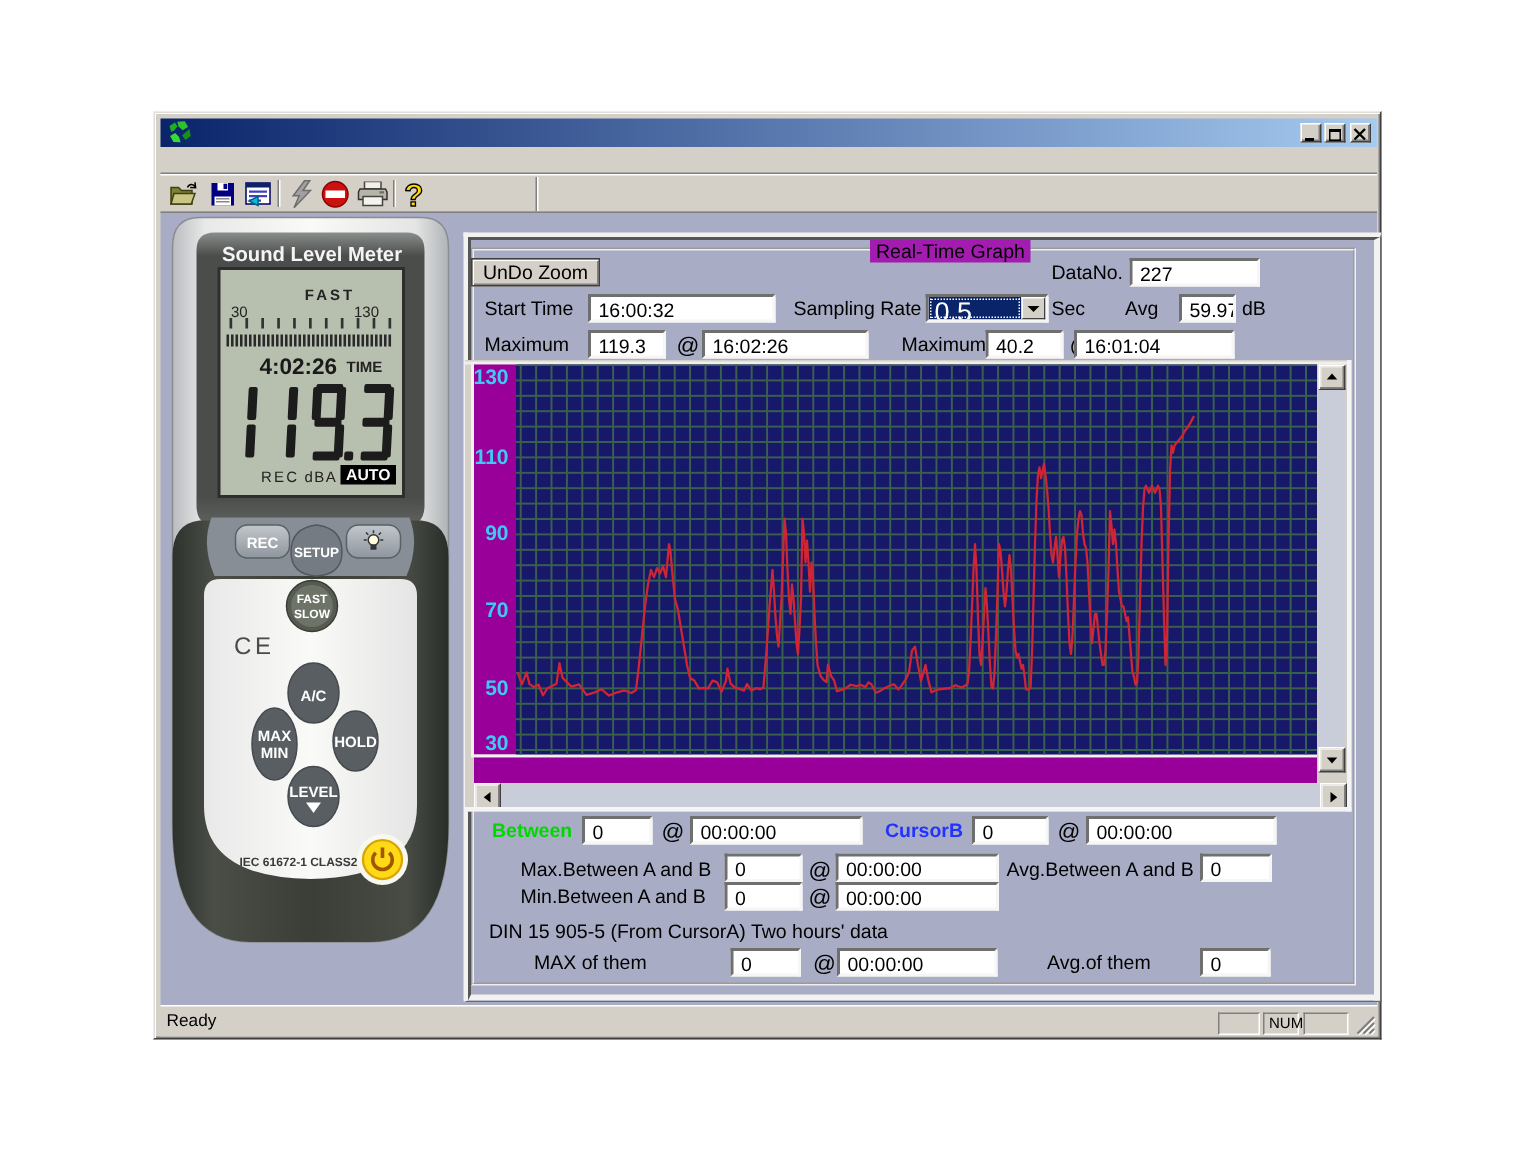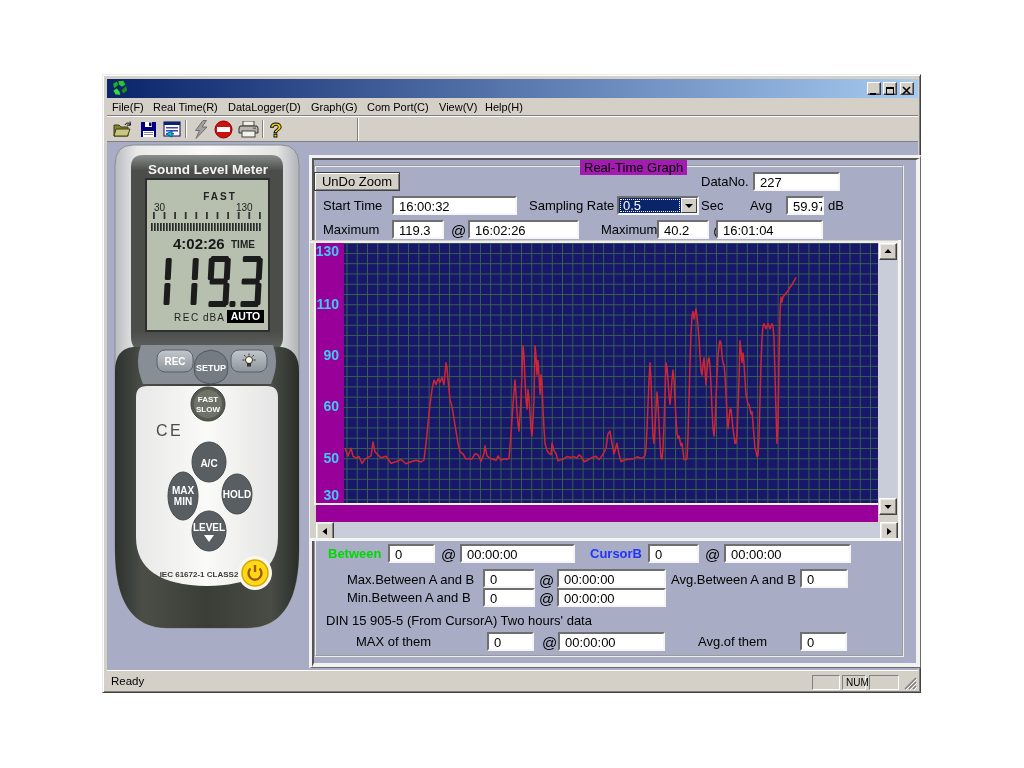--- a/index.html
+++ b/index.html
@@ -61,29 +61,20 @@
         </svg></div>
   <div class="tbtn" style="right:21px"><svg width="12" height="11">
           <rect x="2.5" y="1.5" width="7" height="7" fill="none" stroke="#000"></rect>
           <rect x="2" y="1" width="8" height="2" fill="#000"></rect>
         </svg></div>
   <div class="tbtn" style="right:4px"><svg width="12" height="11">
           <path d="M2,1 L9,8 M9,1 L2,8" stroke="#000" stroke-width="1.6"></path>
         </svg></div>
  </div>
 
- <div id="menubar">
-  <span style="left:5px">File(F)</span>
-  <span style="left:46px">Real Time(R)</span>
-  <span style="left:121px">DataLogger(D)</span>
-  <span style="left:204px">Graph(G)</span>
-  <span style="left:260px">Com Port(C)</span>
-  <span style="left:332px">View(V)</span>
-  <span style="left:378px">Help(H)</span>
- </div>
 
  <div id="toolbar">
   <svg style="position:absolute;left:6px;top:4px" width="20" height="17" viewBox="0 0 20 17">
    <path d="M1,4 L6,4 L8,6 L15,6 L15,15 L1,15 Z" fill="#807f36" stroke="#403f10"></path>
    <path d="M3,8 L17,8 L14.5,15 L1,15 Z" fill="#c9c684" stroke="#403f10"></path>
    <path d="M12,4 C13,1.5 16,1.5 17,3.5 M17,0.5 L17.4,4.2 L13.8,4" stroke="#000" fill="none"></path>
   </svg>
   <svg style="position:absolute;left:33px;top:4px" width="18" height="17" viewBox="0 0 18 17">
    <rect x="1" y="1" width="15" height="15" fill="#000080"></rect>
    <rect x="5" y="1" width="7" height="5" fill="#fff"></rect>
@@ -279,21 +270,21 @@
   </div>
   <div id="grp">
    <div class="lgd">Real-Time Graph</div>
    <div id="undo">UnDo Zoom</div>
    <div class="lab" style="left:385px;top:7px">DataNo.</div>
    <div class="fld" style="left:437px;top:5px;width:87px">227</div>
    <div class="lab" style="left:7px;top:31px">Start Time</div>
    <div class="fld" style="left:76px;top:29px;width:125px">16:00:32</div>
    <div class="lab" style="left:213px;top:31px">Sampling Rate</div>
    <div class="fld" style="left:301px;top:29px;width:82px;padding:0;">
-     <div style="position:absolute;left:0;top:0;width:62px;height:15px;background:#0a246a;color:#fff;font-size:13px;padding:0 0 0 4px;outline:1px dotted #fff;outline-offset:-2px;">0.5</div>
+     <div style="position:absolute;left:0;top:0;width:62px;height:15px;background:#0a246a;color:#fff;font-size:18px;padding:0 0 0 4px;outline:1px dotted #fff;outline-offset:-2px;">0.5</div>
      <div style="position:absolute;right:0;top:0;width:16px;height:15px;background:#d4d0c8;border:1px solid;border-color:#fff #404040 #404040 #fff;">
        <svg width="14" height="13">
               <path d="M3,5 L11,5 L7,9 Z" fill="#000"></path>
             </svg></div>
    </div>
    <div class="lab" style="left:385px;top:31px">Sec</div>
    <div class="lab" style="left:434px;top:31px">Avg</div>
    <div class="fld" style="left:470px;top:29px;width:38px">59.97</div>
    <div class="lab" style="left:512px;top:31px">dB</div>
    <div class="lab" style="left:7px;top:55px">Maximum</div>
@@ -305,21 +296,21 @@
    <div class="lab" style="left:397px;top:55px;font-size:15px;">@</div>
    <div class="fld" style="left:400px;top:53px;width:107px">16:01:04</div>
 
    <div id="comp">
      <div style="position:absolute;left:0;top:1px;width:588px;height:2px;background:#efefef"></div>
      <div style="position:absolute;left:4px;top:3px;width:2px;height:262px;background:#f2f2f2"></div>
      <div id="mleft">
             <div class="ylab" style="top:1px">130</div>
             <div class="ylab" style="top:54px">110</div>
             <div class="ylab" style="top:105px">90</div>
-            <div class="ylab" style="top:156px">60</div>
+            <div class="ylab" style="top:156px">70</div>
             <div class="ylab" style="top:208px">50</div>
             <div class="ylab" style="top:245px">30</div>
           </div>
      <div style="position:absolute;left:6px;top:263px;width:562px;height:2px;background:#f2f2f2"></div>
      <div id="mbot"></div>
      <div id="plot">
        <svg width="534" height="260" viewBox="0 0 534 260" style="position:absolute;left:0;top:1px">
          <polyline points="1.0,204.2 4.0,212.1 7.0,204.2 9.0,212.1 12.0,214.0 15.0,212.5 18.0,219.5 21.0,214.8 23.0,213.8 27.0,211.8 29.0,198.1 31.0,207.8 34.0,210.9 37.0,213.8 42.0,212.3 47.0,219.3 52.0,217.8 57.0,215.5 62.0,219.7 67.0,217.7 72.0,216.2 77.0,218.0 80.0,216.0 82.0,199.3 84.0,179.8 86.0,160.3 88.0,145.6 90.0,135.9 92.0,140.8 94.0,134.7 96.0,138.3 98.0,133.4 100.0,140.8 102.0,118.8 103.0,123.7 104.0,135.9 106.0,155.4 108.0,162.7 110.0,174.9 112.0,187.1 114.0,199.3 116.0,207.9 119.0,209.8 122.0,215.1 125.0,214.6 128.0,214.9 131.0,209.8 134.0,210.7 137.0,217.2 140.0,209.8 141.0,201.8 143.0,211.7 146.0,214.4 149.0,215.3 152.0,216.4 154.0,212.0 157.0,216.4 160.0,214.8 163.0,215.4 165.0,214.1 167.0,189.6 169.0,160.3 171.0,135.9 172.0,150.5 173.0,167.6 174.0,179.8 175.0,187.1 177.0,155.4 179.0,101.7 180.0,111.5 181.0,135.9 182.0,155.4 183.0,165.2 184.0,145.6 185.0,155.4 186.0,170.0 187.0,184.7 188.0,192.0 189.0,174.9 190.0,155.4 191.0,101.7 192.0,111.5 193.0,131.0 194.0,116.4 195.0,131.0 196.0,150.5 197.0,131.0 198.0,140.8 199.0,165.2 200.0,184.7 201.0,199.3 203.0,206.6 205.0,209.3 207.0,210.7 208.0,199.3 210.0,206.6 212.0,209.5 214.0,216.8 217.0,215.9 220.0,214.7 223.0,212.5 227.0,213.4 230.0,212.6 233.0,214.0 235.0,210.9 237.0,212.3 240.0,217.8 243.0,216.5 246.0,214.6 249.0,213.2 252.0,212.2 255.0,215.6 257.0,213.1 260.0,208.6 262.0,204.2 264.0,189.6 266.0,187.1 268.0,199.3 270.0,210.0 273.0,199.3 275.0,210.1 277.0,217.5 281.0,215.7 285.0,215.3 289.0,214.8 293.0,212.8 297.0,214.3 300.0,212.8 301.0,211.5 302.0,204.2 303.0,184.7 304.0,160.3 305.0,135.9 306.0,118.8 307.0,135.9 308.0,167.6 309.0,192.0 310.0,199.3 311.0,184.7 312.0,165.2 313.0,148.1 314.0,160.3 315.0,179.8 316.0,199.3 317.0,214.0 318.0,215.0 319.0,204.2 320.0,179.8 321.0,150.5 322.0,118.8 323.0,123.7 324.0,135.9 325.0,150.5 326.0,160.3 327.0,150.5 328.0,135.9 329.0,126.1 330.0,135.9 331.0,155.4 332.0,174.9 333.0,189.6 334.0,194.4 335.0,192.0 336.0,196.9 337.0,201.8 338.0,199.3 339.0,206.6 340.0,215.6 341.0,215.6 342.0,215.5 343.0,214.9 344.0,192.0 345.0,155.4 346.0,118.8 347.0,89.5 348.0,72.4 349.0,67.6 350.0,74.9 351.0,70.0 352.0,65.1 353.0,72.4 354.0,82.2 355.0,94.4 356.0,111.5 357.0,126.1 358.0,131.0 359.0,121.2 360.0,113.9 361.0,126.1 362.0,140.8 363.0,126.1 364.0,116.4 365.0,113.9 366.0,121.2 367.0,140.8 368.0,165.2 369.0,184.7 370.0,192.0 371.0,179.8 372.0,155.4 373.0,131.0 374.0,111.5 375.0,101.7 376.0,96.8 377.0,99.3 378.0,111.5 379.0,118.8 380.0,121.2 381.0,131.0 382.0,150.5 383.0,170.0 384.0,184.7 385.0,174.9 386.0,165.2 387.0,165.2 388.0,174.9 389.0,184.7 390.0,192.0 391.0,199.3 392.0,199.3 393.0,189.6 394.0,165.2 395.0,135.9 396.0,96.8 397.0,106.6 398.0,118.8 399.0,109.0 400.0,118.8 401.0,135.9 402.0,150.5 403.0,155.4 404.0,160.3 405.0,160.3 406.0,165.2 407.0,170.0 408.0,167.6 409.0,179.8 410.0,192.0 411.0,204.2 412.0,207.2 413.0,212.4 414.0,211.4 415.0,192.0 416.0,155.4 417.0,118.8 418.0,94.4 419.0,82.2 420.0,79.8 421.0,82.2 422.0,84.6 423.0,82.2 424.0,79.8 425.0,82.2 426.0,84.6 427.0,82.2 428.0,79.8 429.0,82.2 430.0,94.4 431.0,131.0 432.0,167.6 433.0,199.3 434.0,179.8 435.0,118.8 436.0,70.0 437.0,52.9 438.0,57.8 439.0,52.9 440.0,51.7 442.0,49.3 444.0,46.8 446.0,43.2 448.0,40.7 450.0,37.1 452.0,33.4" fill="none" stroke="#d02535" stroke-width="1.5" stroke-linejoin="round"></polyline>
        </svg>
      </div>

